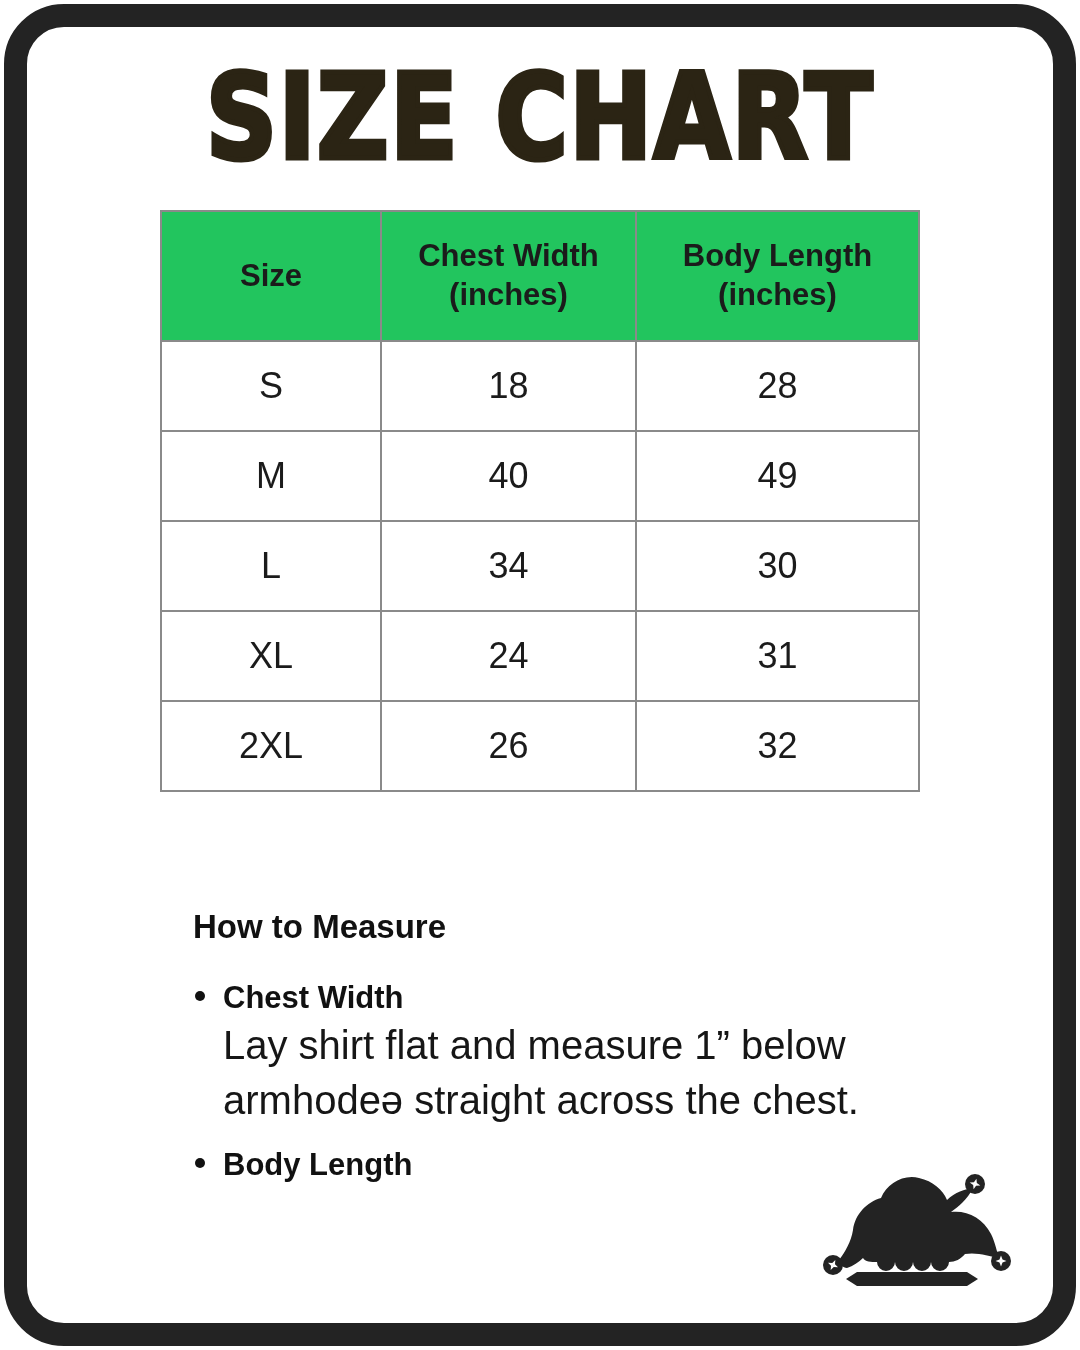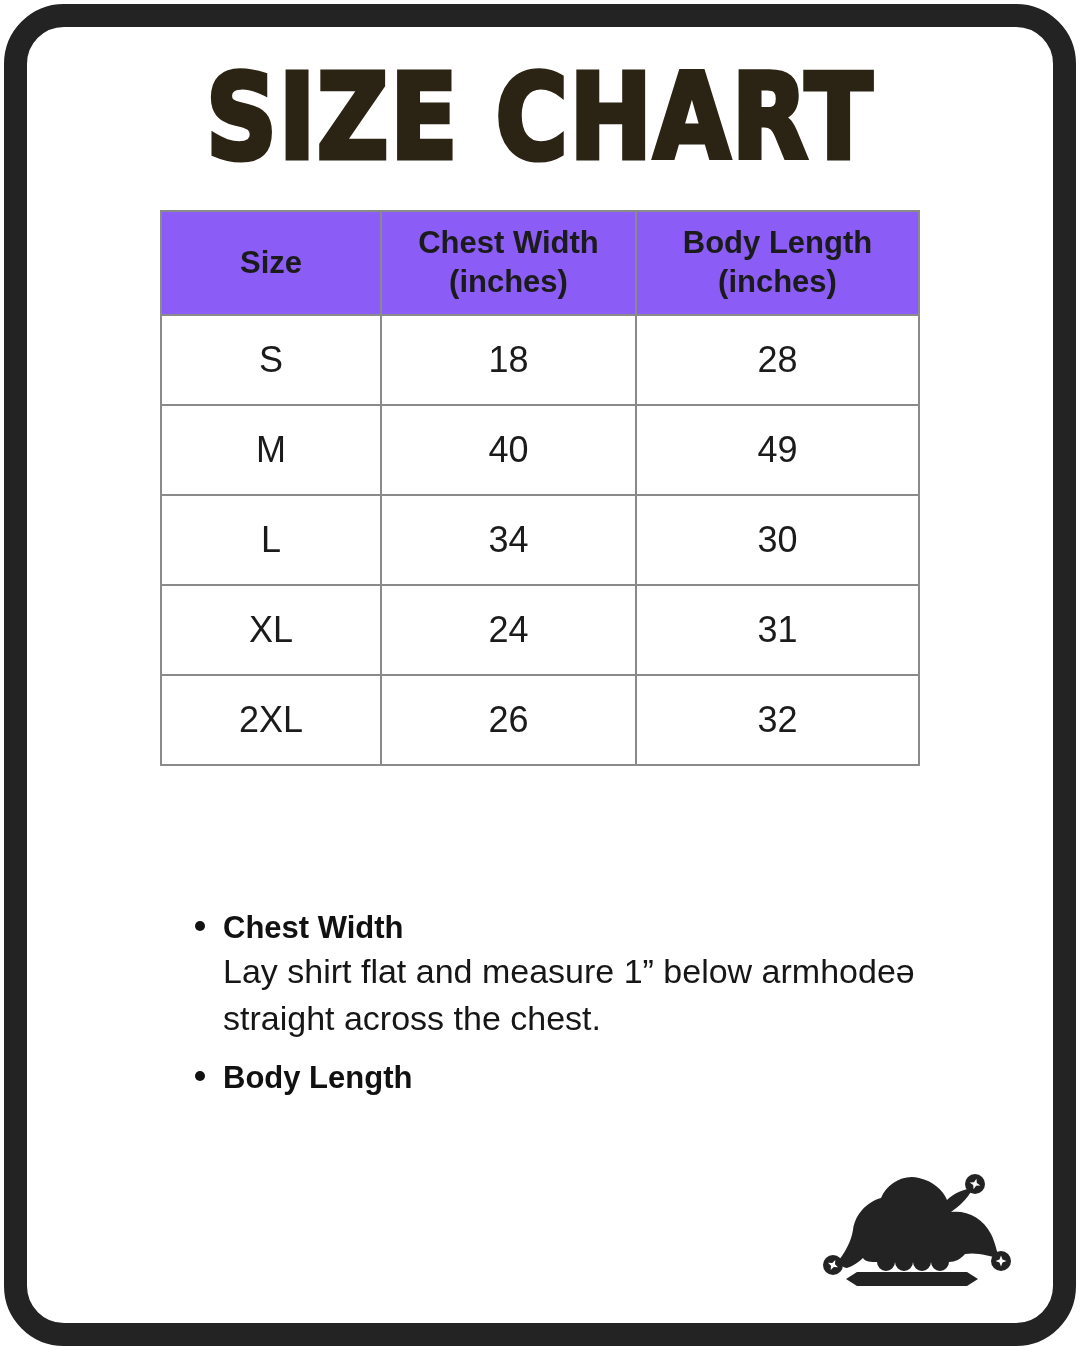--- a/index.html
+++ b/index.html
@@ -47,21 +47,21 @@
     background: #ffffff;
     table-layout: fixed;
   }
   .size-table th, .size-table td {
     border: 2px solid #8a8a8a;
     text-align: center;
     vertical-align: middle;
     color: #1b1b1b;
     padding: 0;
   }
-  .size-table thead tr { height: 104px; background: #8b5cf6; }
+  .size-table thead tr { height: 130px; background: #22c55e; }
   .size-table th { font-size: 31px; font-weight: bold; line-height: 1.25; }
   .size-table tbody tr { height: 90px; background: #ffffff; }
   .size-table td { font-size: 36px; font-weight: normal; }
 
   
   .measure {
     position: absolute;
     left: 193px; top: 908px;
     width: 750px;
     color: #161616;
@@ -80,21 +80,21 @@
     background: #111111;
     margin: 13px 18px 0 2px;
   }
   .item-term {
     font-size: 31px;
     font-weight: bold;
     line-height: 1.3;
     color: #111111;
   }
   .item-desc {
-    font-size: 34px;
+    font-size: 40px;
     line-height: 1.38;
     max-width: 700px;
     color: #161616;
   }
 
   
   .logo {
     position: absolute;
     left: 815px; top: 1162px;
     width: 200px; height: 140px;
@@ -152,20 +152,21 @@
     </tr>
     <tr>
       <td>2XL</td>
       <td>26</td>
       <td>32</td>
     </tr>
   </tbody>
 </table>
 
 <div class="measure">
+  <h2 class="measure-heading">How to Measure</h2>
 
   <div class="measure-item">
     <span class="bullet-dot"></span>
     <div>
       <div class="item-term">Chest Width</div>
       <div class="item-desc">Lay shirt flat and measure 1” below armhodeə straight across the chest.</div>
     </div>
   </div>
 
   <div class="measure-item">

